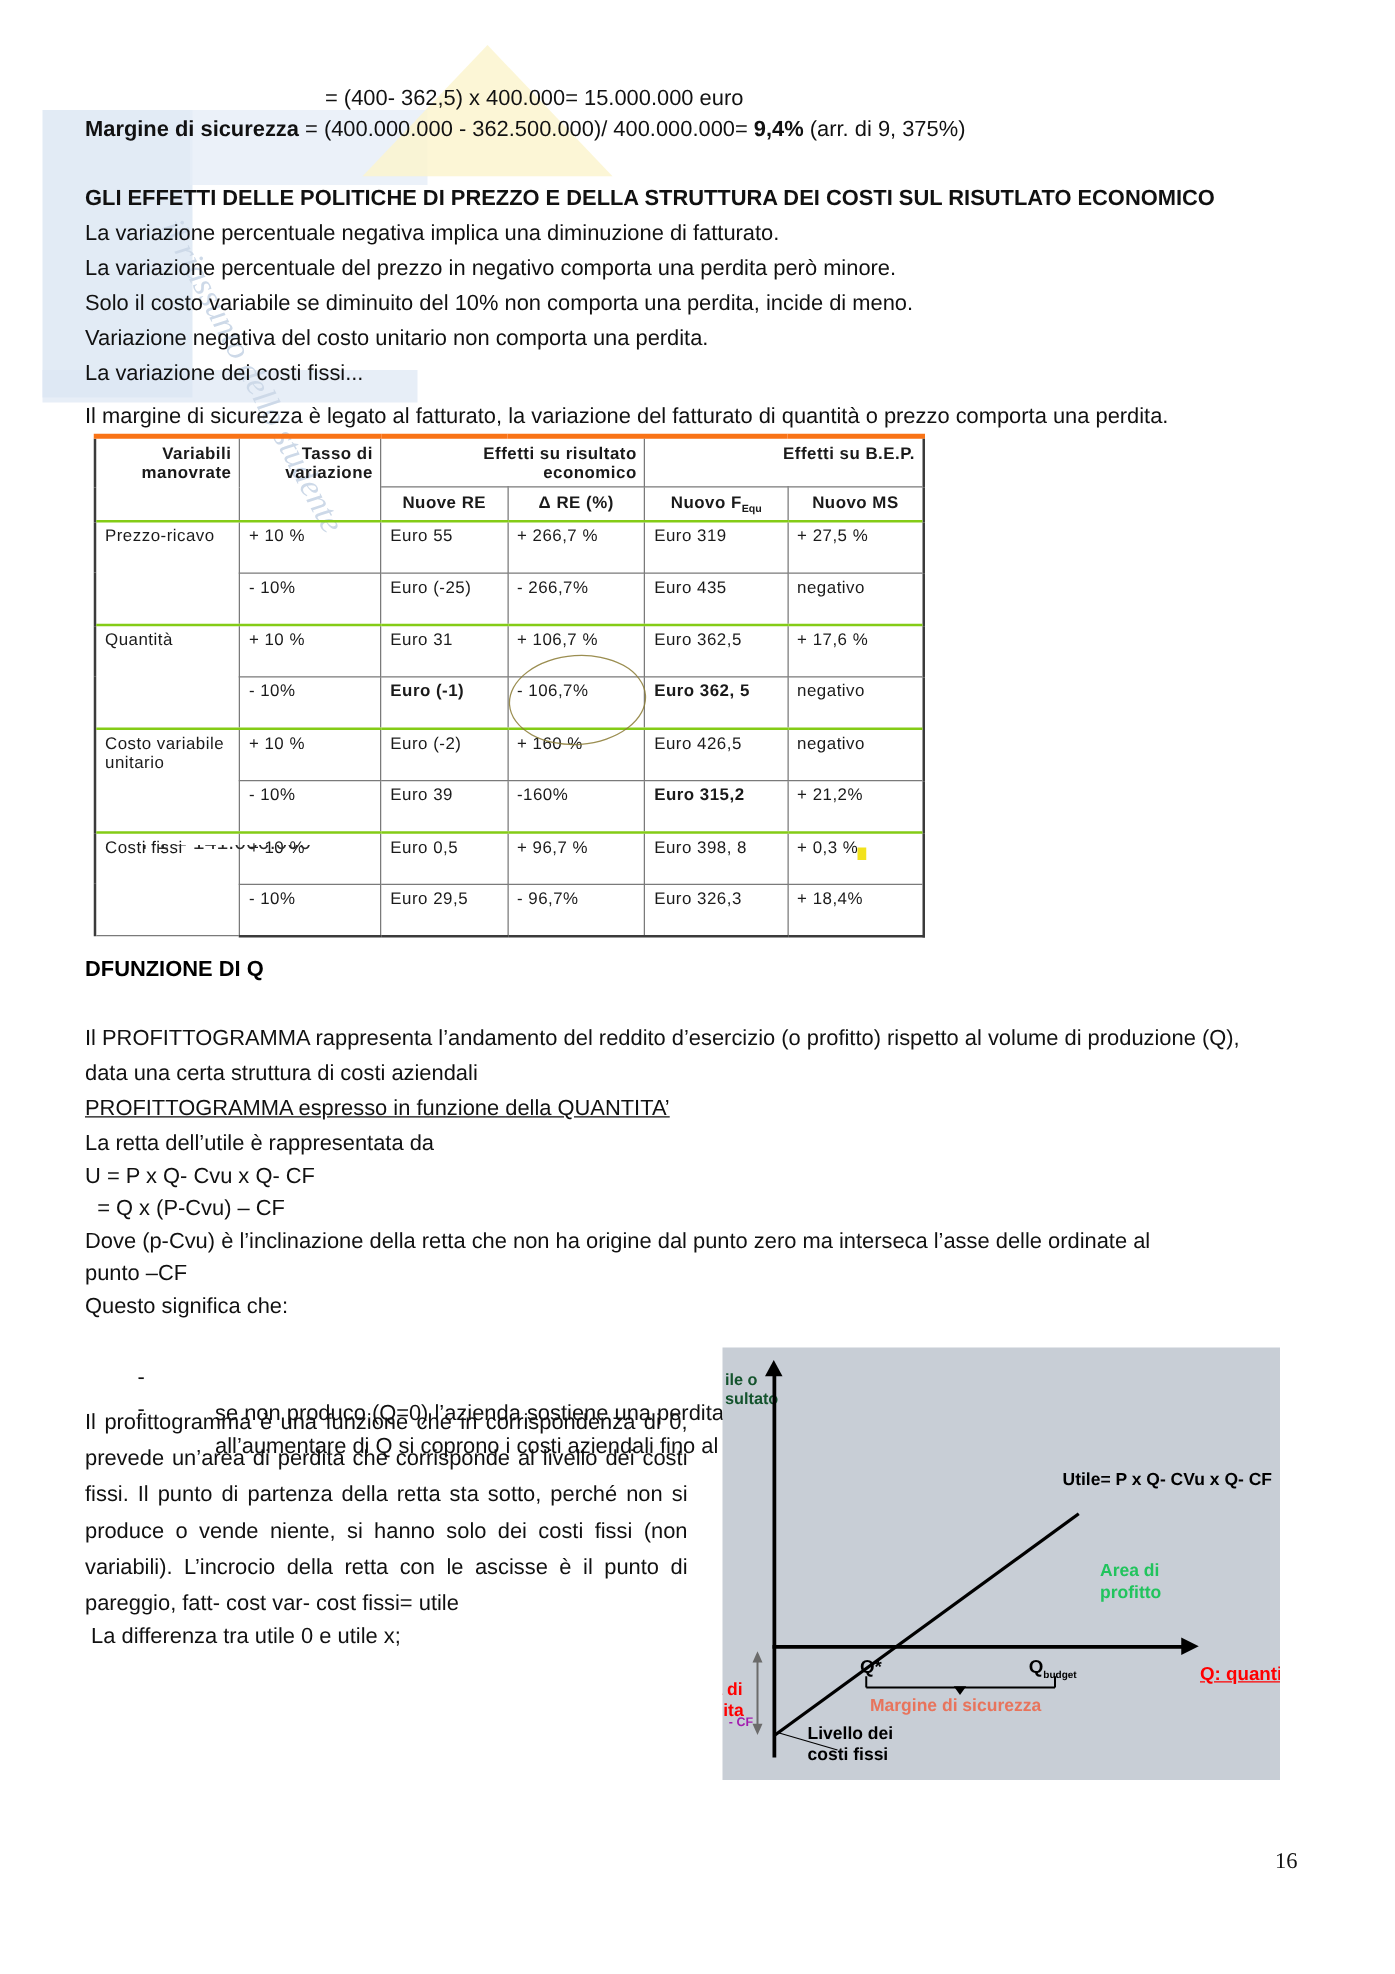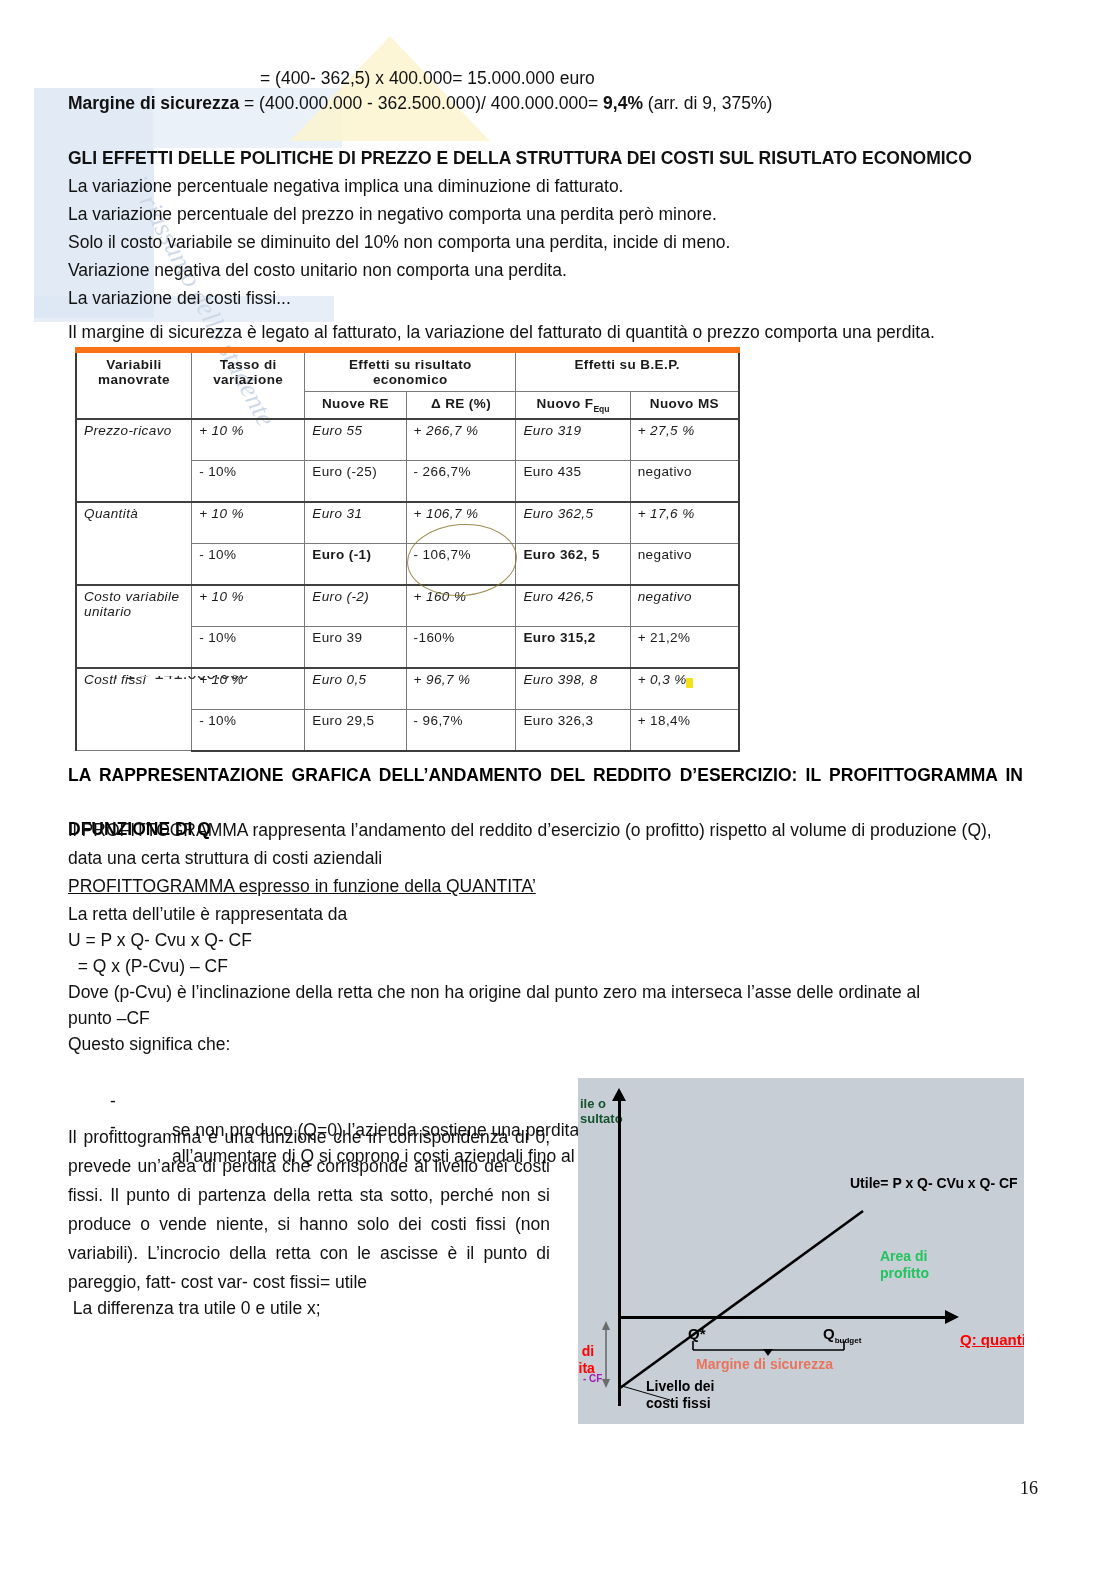--- a/index.html
+++ b/index.html
@@ -133,22 +133,22 @@
     letter-spacing: .4px;
   }
   table.data th {
     text-align: center;
     font-weight: bold;
     font-size: 13.5px;
     padding: 4px 6px;
   }
   table.data .outer-l { border-left: 2px solid #3b3b3b; }
   table.data .outer-r { border-right: 2px solid #3b3b3b; }
-  table.data thead tr:first-child th { border-top: 6px solid #f97316; }
-  table.data tbody tr.grp-top td { border-top: 2px solid #404040; font-style: italic; }
+  table.data thead tr:first-child th { border-top: 4px solid #f97316; text-align: right; }
+  table.data tbody tr.grp-top td { border-top: 2px solid #84cc16; }
   table.data tbody tr:last-child td { border-bottom: 2px solid #3b3b3b; }
   table.data td.r1 { height: 34px; }
   table.data td.r2 { height: 34px; }
   table.data td.bold { font-weight: bold; }
   .sub { font-size: 8.5px; vertical-align: sub; letter-spacing: 0; }
 
   
   .ink-ellipse {
     position: absolute;
     left: 407px;
@@ -477,21 +477,20 @@
     </div>
 
     <div class="ink-ellipse"></div>
 
     <div class="clip-frag">
         <span>Y-1 = 141.000.000</span>
       </div>
     <div class="clip-dot"></div>
 
     <div class="heading justify" style="left:68px; top:762px; width:955px;">
-      <span class="stretch">LA RAPPRESENTAZIONE GRAFICA DELL’ANDAMENTO DEL REDDITO D’ESERCIZIO: IL PROFITTOGRAMMA IN</span>
       <span>DFUNZIONE DI Q</span>
     </div>
 
     <div class="t" style="left:68px; top:818px;">Il PROFITTOGRAMMA rappresenta l’andamento del reddito d’esercizio (o profitto) rispetto al volume di produzione (Q),</div>
     <div class="t" style="left:68px; top:846px;">data una certa struttura di costi aziendali</div>
 
     <div class="t u" style="left:68px; top:874px;">PROFITTOGRAMMA espresso in funzione della QUANTITA’</div>
 
     <div class="t" style="left:68px; top:902px;">La retta dell’utile è rappresentata da</div>
     <div class="t" style="left:68px; top:928px;">U = P x Q- Cvu x Q- CF</div>

